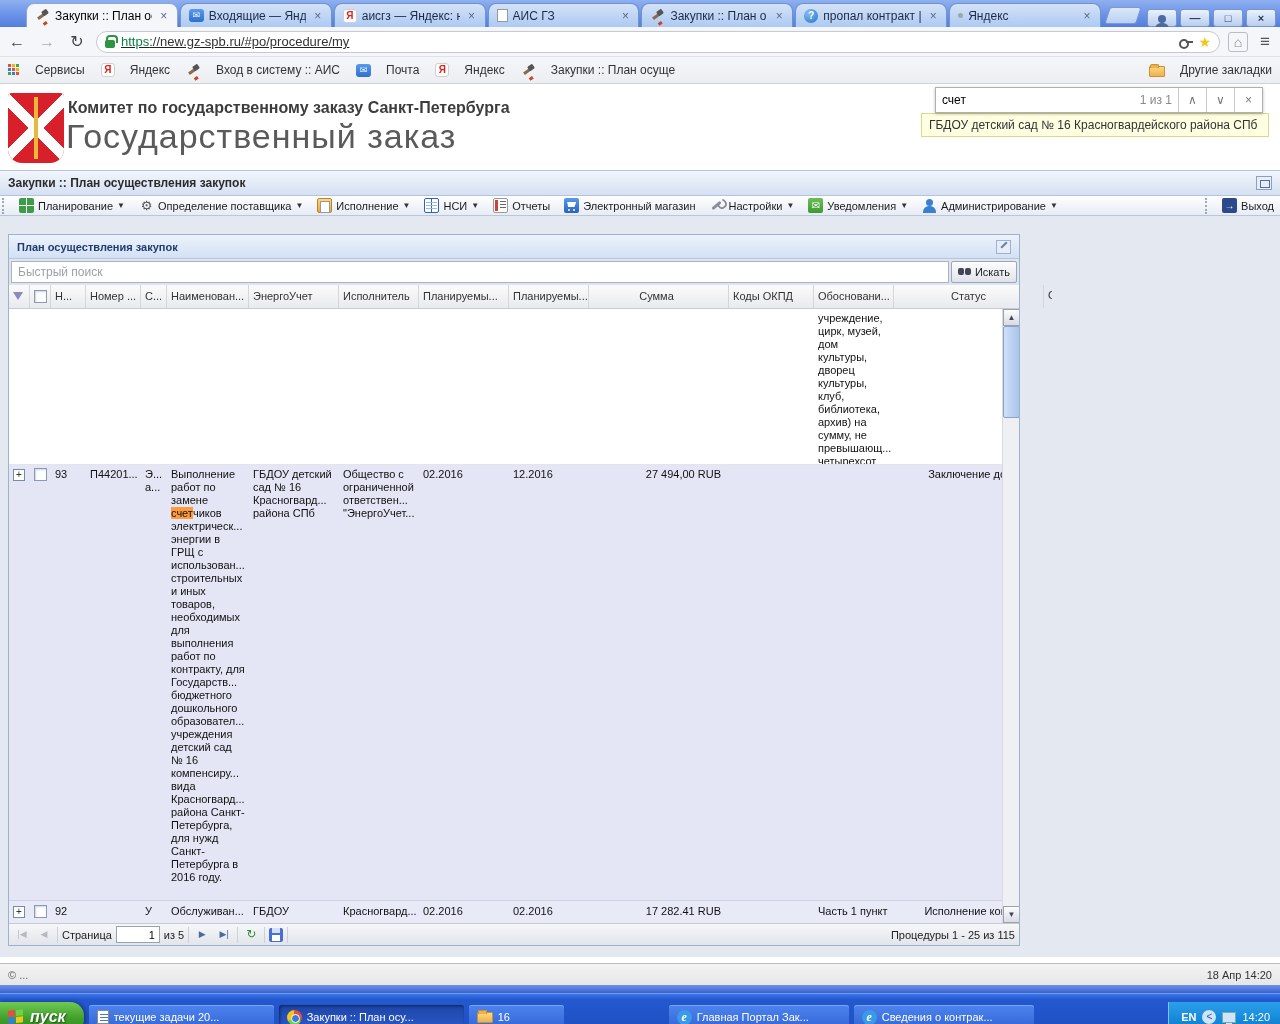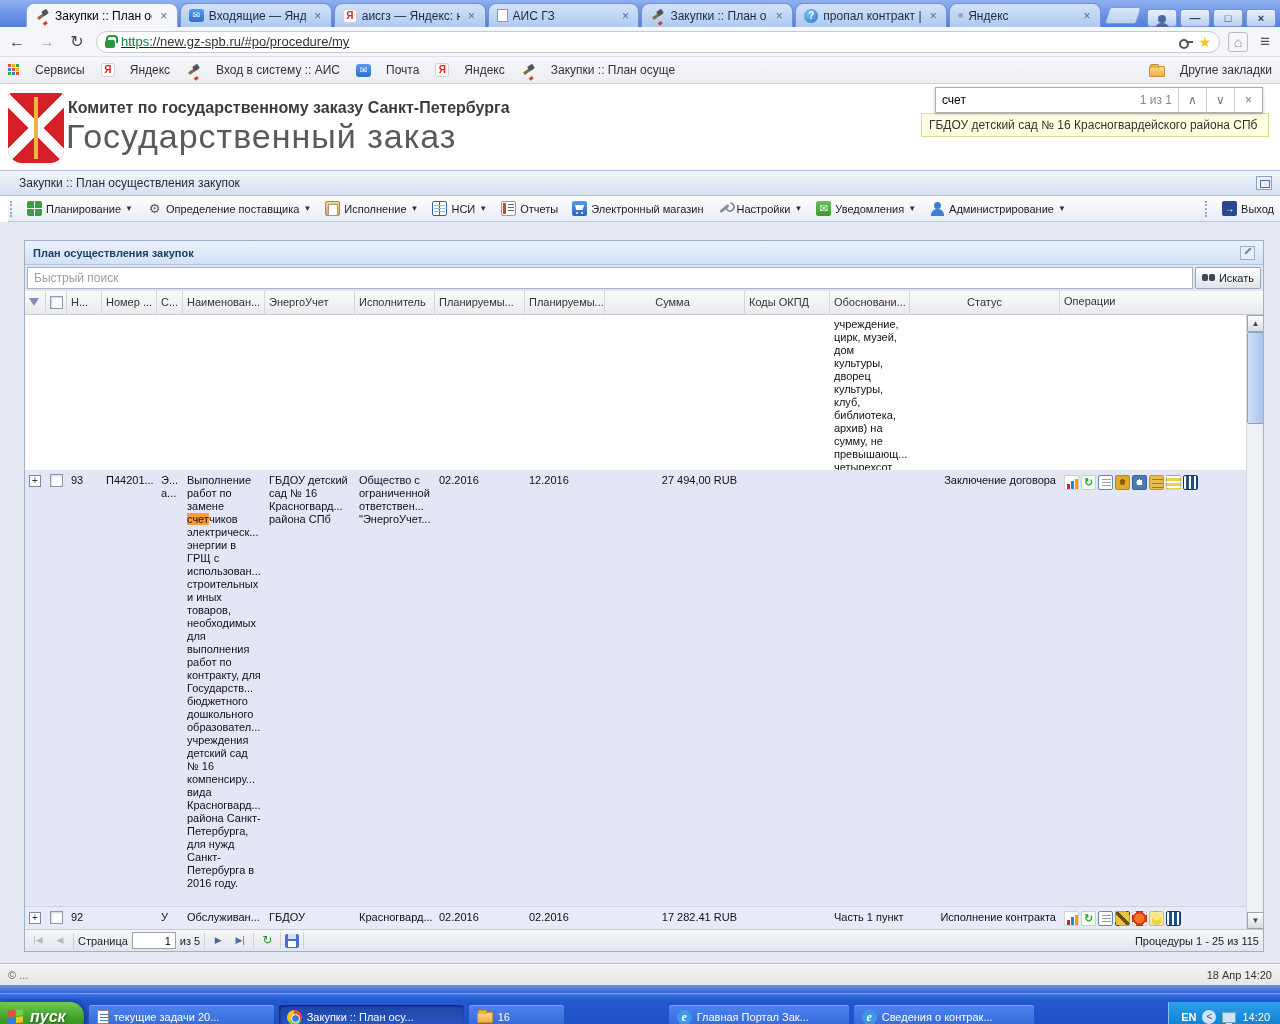--- a/index.html
+++ b/index.html
@@ -90,27 +90,27 @@
     border:1px solid #b0b0b0; box-shadow:0 1px 3px rgba(0,0,0,.25); display:flex; align-items:center; z-index:5; }
   .find-input { flex:1; border:none; outline:none; font-size:12px; padding:0 6px; font-family:inherit; min-width:0; }
   .find-count { color:#888; font-size:12px; padding-right:6px; white-space:nowrap; }
   .find-btn { width:28px; height:24px; border-left:1px solid #ccc; text-align:center; line-height:24px; color:#777; font-size:12px; }
   .tooltip { position:absolute; left:921px; top:29px; width:348px; height:24px; background:#fefee1;
     border:1px solid #d9d98e; font-size:12px; color:#333; line-height:22px; padding-left:7px; z-index:4; white-space:nowrap; }
 
   
   .app-titlebar { position:relative; height:26px; background:linear-gradient(180deg,#f2f6fc,#d5e0f2);
     border-top:1px solid #b4c3de; border-bottom:1px solid #b4c3de; display:flex; align-items:center; padding:0 8px; }
-  .app-title { font-weight:normal; font-size:12px; color:#2b2b2b; flex:1;margin-left:11px; }
+  .app-title { font-weight:bold; font-size:12px; color:#2b2b2b; flex:1; }
   .app-restore { width:16px; height:14px; border:1px solid #8aa0c0; background:#e8eef8; position:relative; }
   .app-restore::before { content:""; position:absolute; left:3px; top:3px; width:8px; height:6px; border:1px solid #56709a; }
 
   
-  .menubar { position:relative; height:26px; background:linear-gradient(180deg,#fefefe,#e7ecf5);
-    border-bottom:1px solid #bac6da; display:flex; align-items:center; padding:0 6px 0 2px; gap:14px;margin-left:8px; }
+  .menubar { position:relative; height:20px; background:linear-gradient(180deg,#fefefe,#e7ecf5);
+    border-bottom:1px solid #bac6da; display:flex; align-items:center; padding:0 6px 0 2px; gap:14px; }
   .grip { width:3px; height:16px; border-left:2px dotted #9aa8c0; }
   .mi { display:flex; align-items:center; gap:4px; font-size:11px; color:#1c1c1c; white-space:nowrap; }
   .mi .caret { font-size:8px; color:#333; }
   .mi-ico { width:15px; height:15px; border-radius:2px; flex:0 0 auto; position:relative; }
   .ic-planning { background:linear-gradient(#fff,#fff) 7px 0/1px 15px no-repeat, linear-gradient(#fff,#fff) 0 7px/15px 1px no-repeat, #3d9c46; }
   .ic-gears { background:none; color:#555; font-size:13px; line-height:15px; text-align:center; }
   .ic-folders { background:linear-gradient(180deg,#ffd781,#e8a83c); border:1px solid #b8862e; }
   .ic-folders::before { content:""; position:absolute; left:2px; top:2px; width:8px; height:10px; background:#fff; border:1px solid #999; }
   .ic-book { background:#fff; border:1px solid #2f62b8; }
   .ic-book::before { content:""; position:absolute; left:6px; top:0; width:1px; height:13px; background:#2f62b8; }
@@ -128,21 +128,21 @@
   .ic-wrench::after { content:""; position:absolute; left:8px; top:1px; width:6px; height:6px; border:2px solid #8a8f98; border-radius:50%; border-top-color:transparent; transform:rotate(-40deg); }
   .ic-notify { background:linear-gradient(180deg,#6cbf5a,#3d9a30); color:#fff; font-size:10px; text-align:center; line-height:15px; }
   .ic-admin { background:none; }
   .ic-admin::before { content:""; position:absolute; left:4px; top:1px; width:7px; height:7px; background:#3a80d0; border-radius:50%; }
   .ic-admin::after { content:""; position:absolute; left:1px; top:8px; width:13px; height:7px; background:#3a80d0; border-radius:6px 6px 0 0; }
   .ic-exit { background:#2a4a8c; color:#fff; font-size:10px; text-align:center; line-height:15px; }
   .menubar .spacer { flex:1; }
 
   
   .content { position:relative; height:741px; background:#e4e8f0; }
-  .panel { position:absolute; left:24px; top:18px; width:1240px; border:1px solid #9fb2cc; background:#fff; }
+  .panel { position:absolute; left:8px; top:18px; width:1012px; border:1px solid #9fb2cc; background:#fff; }
   .panel-header { height:24px; background:linear-gradient(180deg,#ebf2fb,#d3e1f5); border-bottom:1px solid #b6c6de;
     display:flex; align-items:center; padding:0 8px; }
   .panel-title { font-weight:bold; font-size:11px; color:#1e3c6e; flex:1; }
   .pin-btn { width:15px; height:14px; border:1px solid #9fb2cc; background:#e6edf8; position:relative; }
   .pin-btn::before { content:""; position:absolute; left:3px; top:3px; width:8px; height:2px; background:#6a80a8; transform:rotate(-45deg); }
   .search-row { height:26px; background:#dfe5ee; display:flex; align-items:center; padding:1px 2px; gap:2px; }
   .search-input { flex:1; height:22px; border:1px solid #aab2c4; padding:0 6px; font-size:12px; font-family:inherit; color:#333; }
   .search-input::placeholder { color:#9aa0aa; }
   .search-btn { height:22px; display:flex; align-items:center; gap:4px; padding:0 6px; font-size:11px; color:#222;
     background:linear-gradient(180deg,#fdfdfd,#dfe3ea); border:1px solid #9aa6ba; border-radius:2px; white-space:nowrap; }

